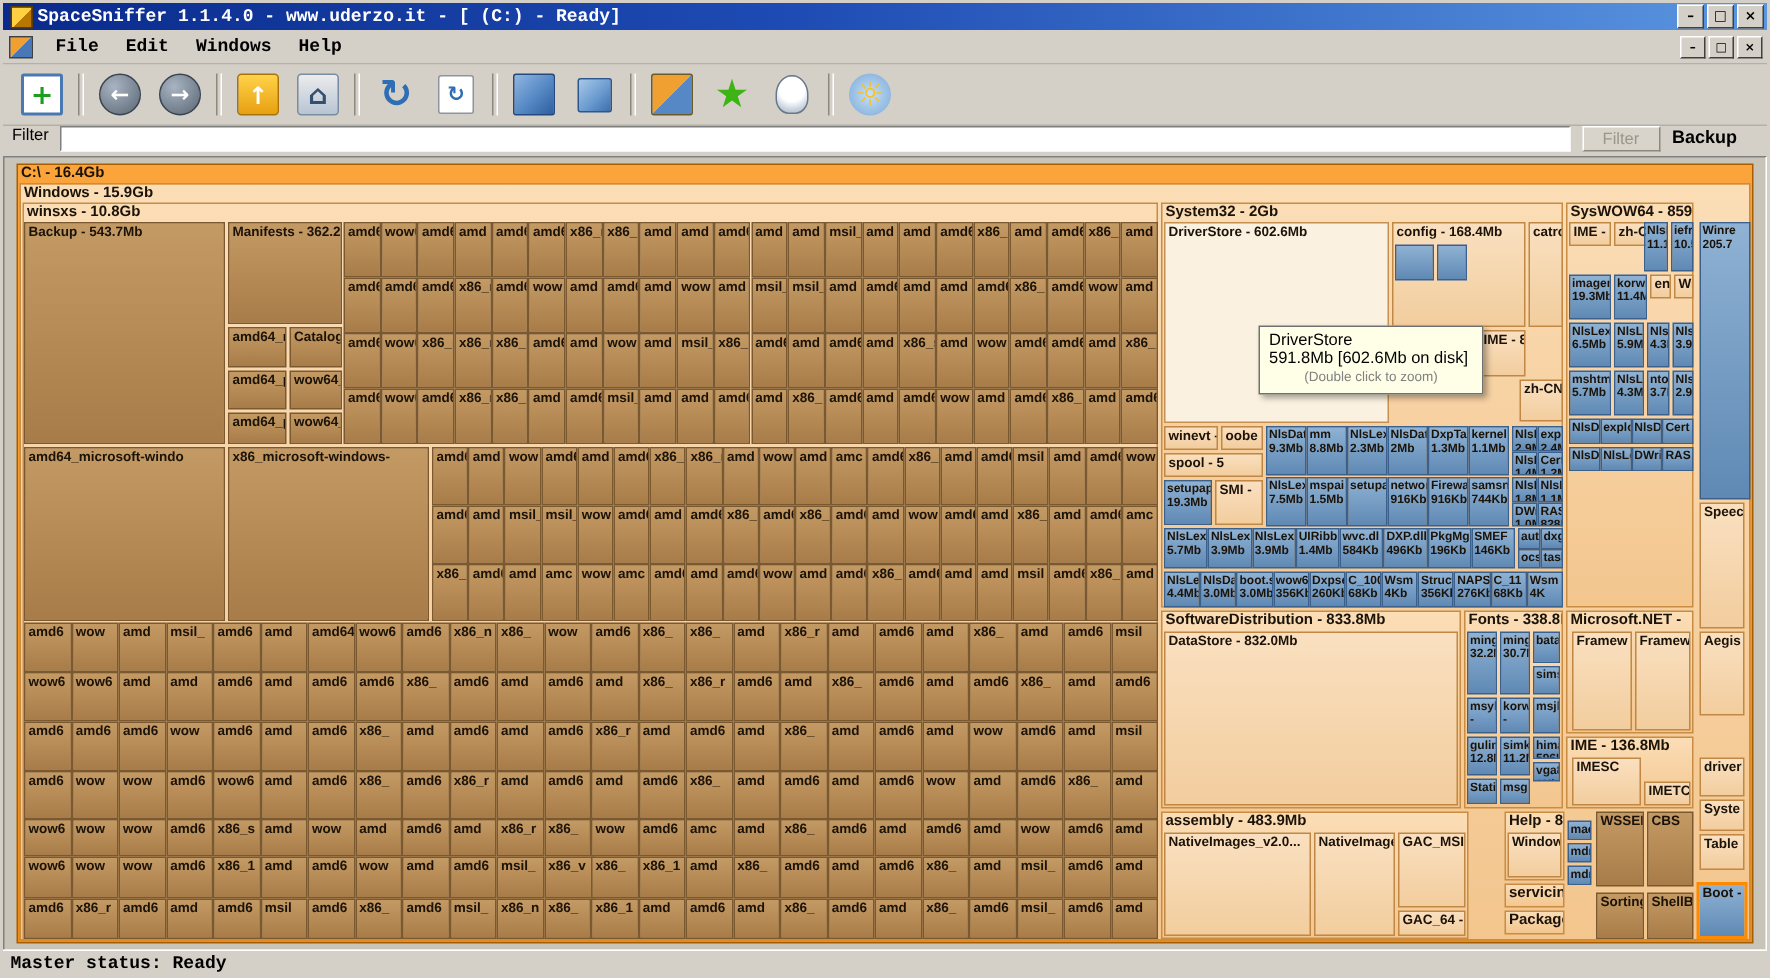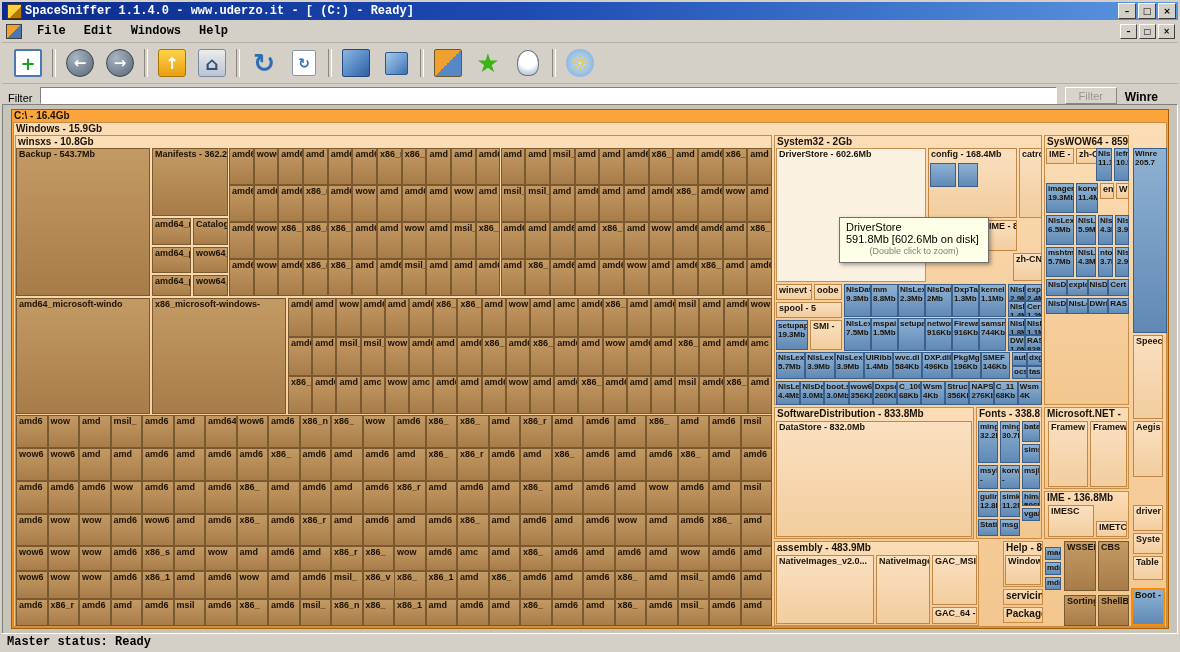--- a/index.html
+++ b/index.html
@@ -39,21 +39,21 @@
   .i-refresh2{background:#fff;border:1px solid #8C96A0;color:#2E6EB4;font-size:14px;border-radius:2px;width:24px;height:26px;}
   .i-cube{background:linear-gradient(135deg,#8FB6E0 0%,#5588C4 55%,#2F5E9E 100%);border:1px solid #24497E;border-radius:2px;}
   .i-cube2{width:23px;height:23px;background:linear-gradient(135deg,#A8C8E8,#6C9CD0 55%,#3E6EAE);border:1px solid #2E568E;border-radius:2px;}
   .i-cubes{background:linear-gradient(135deg,#F0A030 50%,#5588C4 50%);border:1px solid #6C5A28;border-radius:2px;}
   .i-star{color:#3CB414;font-size:26px;}
   .i-ghost{width:22px;height:26px;background:radial-gradient(circle at 50% 35%,#FFFFFF 45%,#D8E0E8 65%,#A0B0C0);
     border:1px solid #68788A;border-radius:50% 50% 40% 40%;}
   .i-sun{background:radial-gradient(#C8E0F4,#78A8D8);border-radius:50%;color:#F8C020;font-size:22px;}
   
   .filterbar{position:absolute;left:2px;top:84px;right:2px;height:20px;background:#D4D0C8;
-    display:flex;align-items:flex-end;gap:8px;padding:0 6px;box-sizing:border-box;}
+    display:flex;align-items:flex-start;gap:8px;padding:0 6px;box-sizing:border-box;}
   .filter-label{font:11px "Liberation Sans",sans-serif;color:#000;}
   .filter-input{flex:1;height:15px;border:1px solid;border-color:#808080 #fff #fff #808080;
     background:#fff;font:11px "Liberation Sans",sans-serif;padding:0 3px;outline:none;}
   .filter-btn{width:52px;height:17px;background:#D8D4CC;border:1px solid;border-color:#fff #8C887C #8C887C #fff;
     font:11px "Liberation Sans",sans-serif;color:#9A968A;}
   .ready-text{font:bold 12px "Liberation Sans",sans-serif;color:#000;margin-right:14px;}
   
   .client{position:absolute;left:2px;top:104px;width:1176px;height:530px;background:#C8C4B8;
     border:1px solid;border-color:#808080 #fff #fff #808080;box-sizing:border-box;}
   #treemap{position:absolute;left:6px;top:2px;width:1164px;height:527px;}
@@ -164,21 +164,21 @@
       <div class="tb-sep"></div>
       <div class="tb-btn">
         <span class="tbi i-sun">☼</span>
       </div>
     </div>
 
   <div class="filterbar">
     <span class="filter-label">Filter</span>
     <input class="filter-input" value="" style="">
     <button class="filter-btn">Filter</button>
-    <span class="ready-text">Winre</span>
+    <span class="ready-text">Backup</span>
   </div>
 
   <div class="client">
     <div id="treemap">
       <div class="tooltip" id="tooltip" style="left: 830px; top: 110px; width: 150px; min-height: 46px;">
         <div class="tt-name">DriverStore</div>
         <div class="tt-size">591.8Mb [602.6Mb on disk]</div>
         <div class="tt-hint">(Double click to zoom)</div>
       </div>
     <div class="blk r0" style="left: 2px; top: 2px; width: 1158px; height: 520px;">

